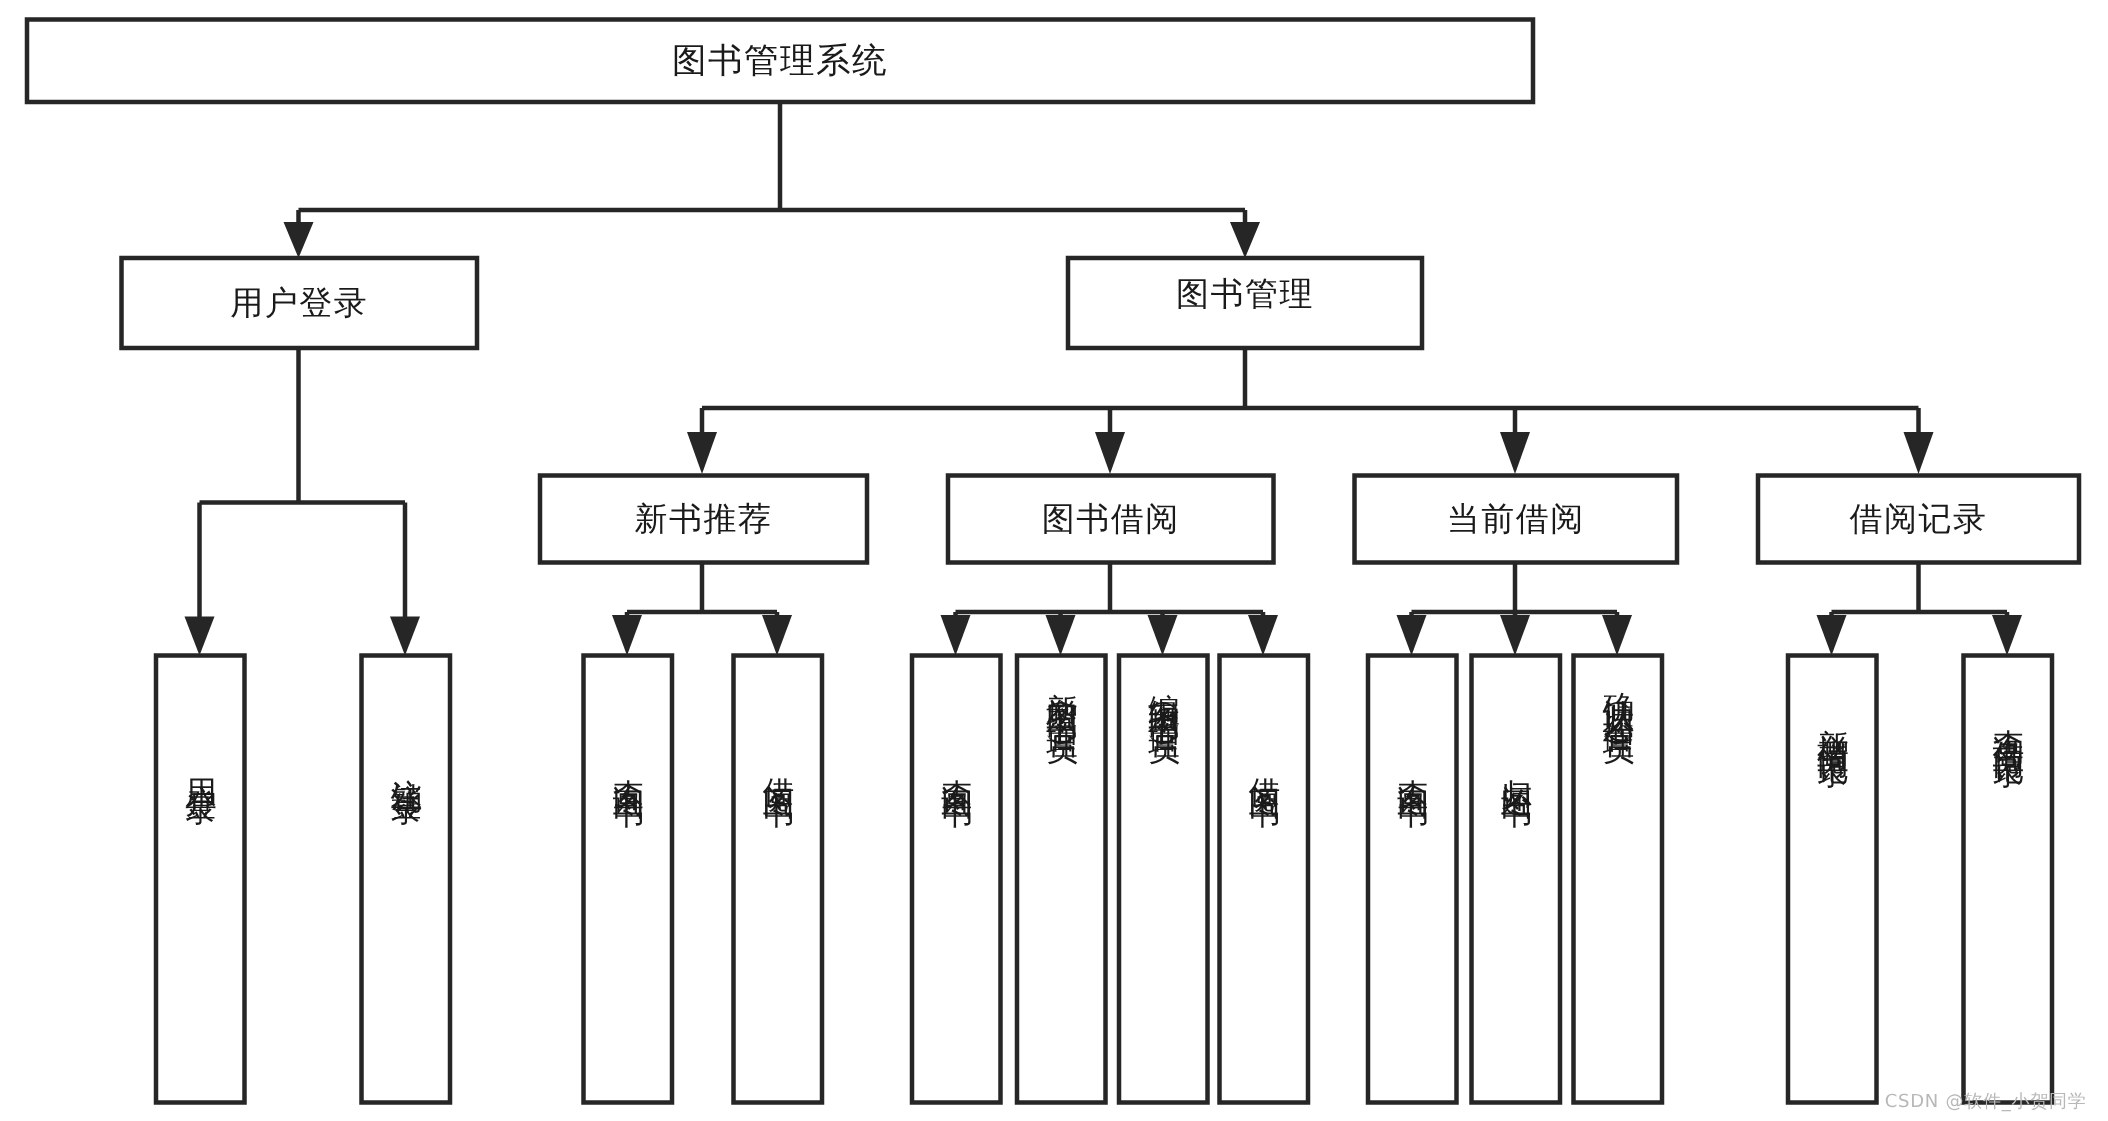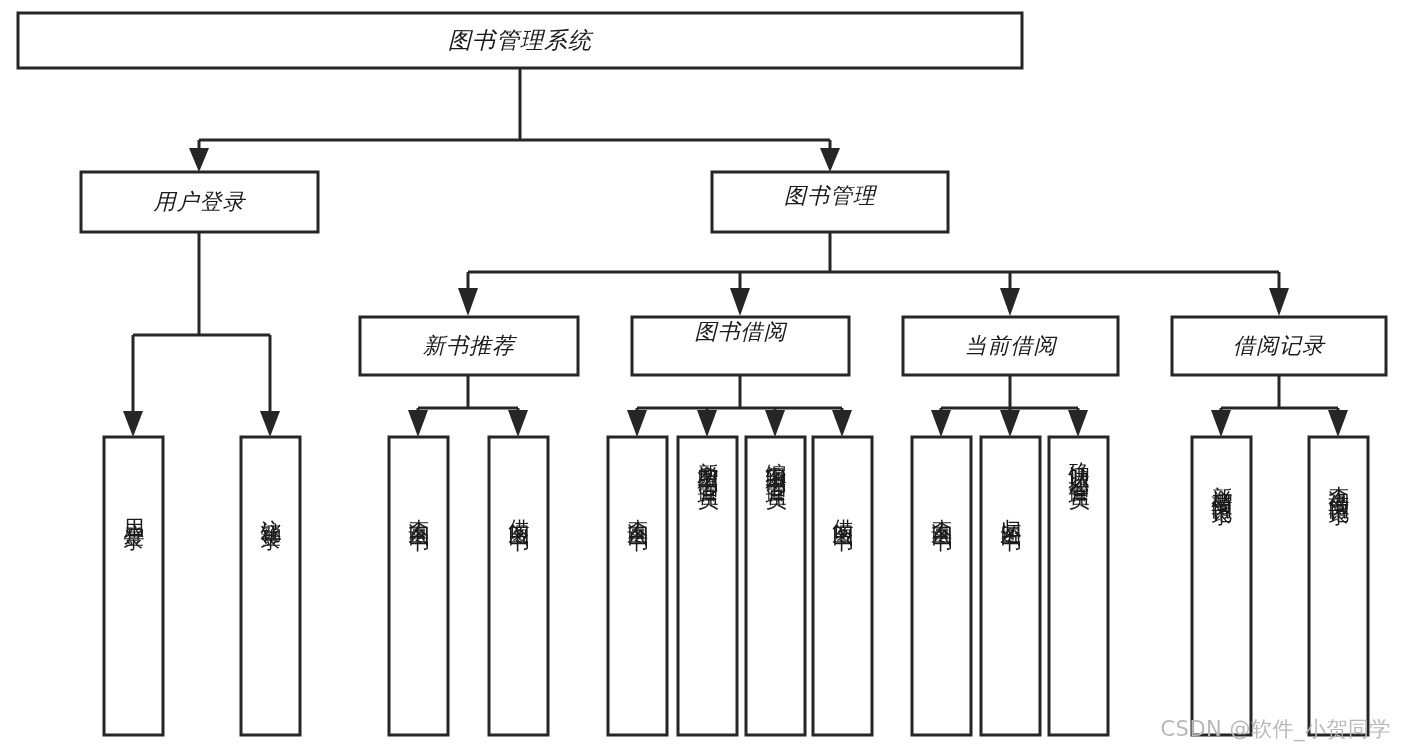--- a/index.html
+++ b/index.html
@@ -39,21 +39,21 @@
   }
   .arrow-head {
     fill: #262626;
     stroke: none;
   }
   .watermark {
     position: absolute;
     right: 14px;
     bottom: 4px;
     font-family: "DejaVu Sans", "Liberation Sans", sans-serif;
-    font-size: 21px;
+    font-size: 12px;
     color: #b8b8b8;
     white-space: nowrap;
     letter-spacing: 0.5px;
   }
   .vlabel-wrap {
     position: absolute;
     display: flex;
     align-items: flex-start;
     justify-content: center;
     pointer-events: none;
@@ -67,21 +67,20 @@
     letter-spacing: 4px;
     color: #1a1a1a;
     white-space: nowrap;
   }
   .hlabel-wrap {
     position: absolute;
     display: flex;
     align-items: center;
     justify-content: center;
     pointer-events: none;
-    font-style: italic;
   }
   .hlabel-text {
     font-family: "DejaVu Sans", "Liberation Sans", sans-serif;
     font-size: 22px;
     color: #1a1a1a;
     white-space: nowrap;
     letter-spacing: 1px;
   }
   .title-text {
     font-size: 23px;
@@ -207,21 +206,21 @@
   <div class="hlabel-wrap" style="left:81px; top:172px; width:237px; height:60px;">
     <span class="hlabel-text">用户登录</span>
   </div>
   <div class="hlabel-wrap" style="left:712px; top:172px; width:236px; height:48px;">
     <span class="hlabel-text">图书管理</span>
   </div>
 
   <div class="hlabel-wrap" style="left:360px; top:317px; width:218px; height:58px;">
     <span class="hlabel-text">新书推荐</span>
   </div>
-  <div class="hlabel-wrap" style="left:632px; top:303px; width:217px; height:58px;">
+  <div class="hlabel-wrap" style="left:632px; top:317px; width:217px; height:58px;">
     <span class="hlabel-text">图书借阅</span>
   </div>
   <div class="hlabel-wrap" style="left:903px; top:317px; width:215px; height:58px;border-radius:29px;">
     <span class="hlabel-text">当前借阅</span>
   </div>
   <div class="hlabel-wrap" style="left:1172px; top:317px; width:214px; height:58px;align-items:center;">
     <span class="hlabel-text">借阅记录</span>
   </div>
 
   <div class="vlabel-wrap" style="left:104px; top:437px; width:59px; height:298px; padding-top:65px; box-sizing:border-box;">

